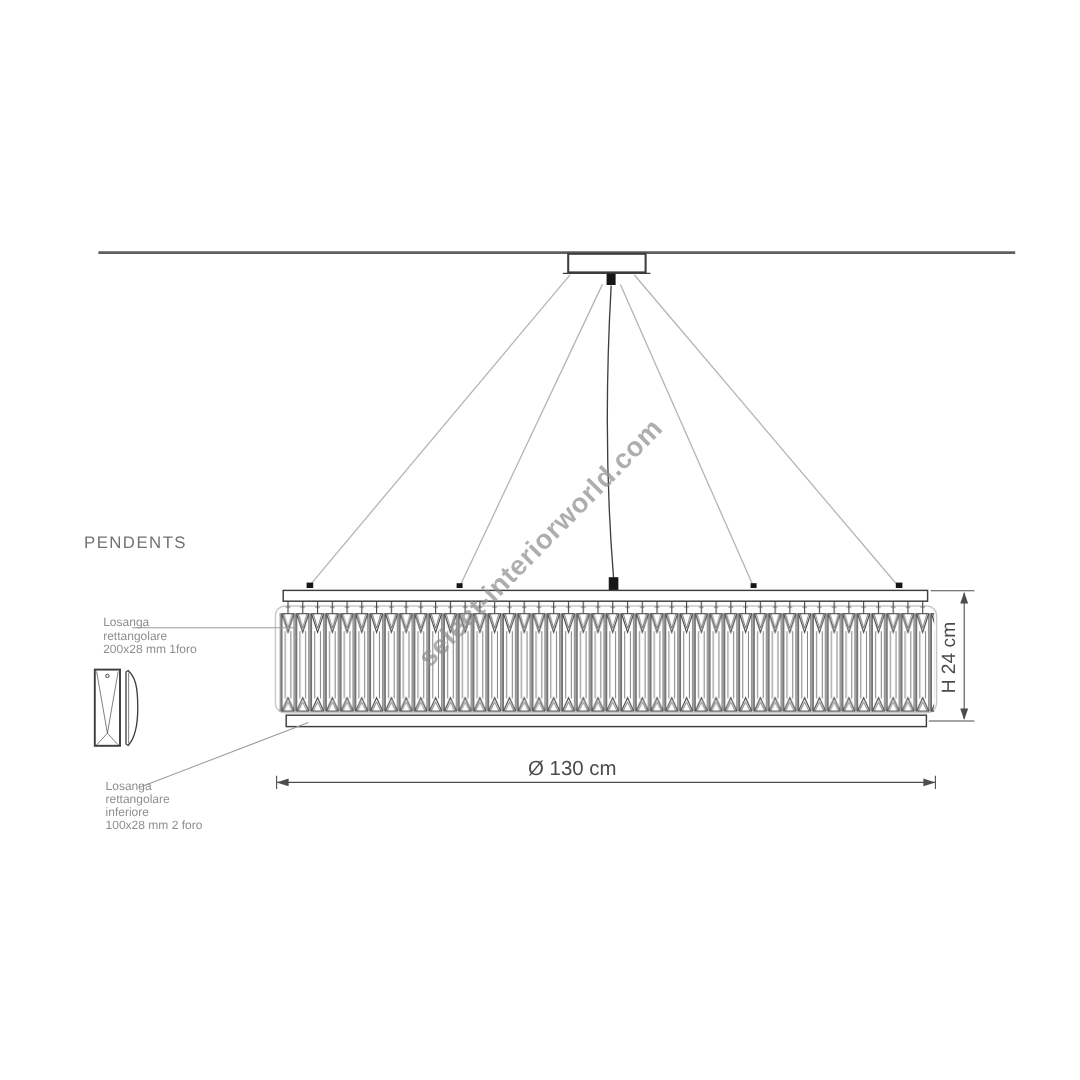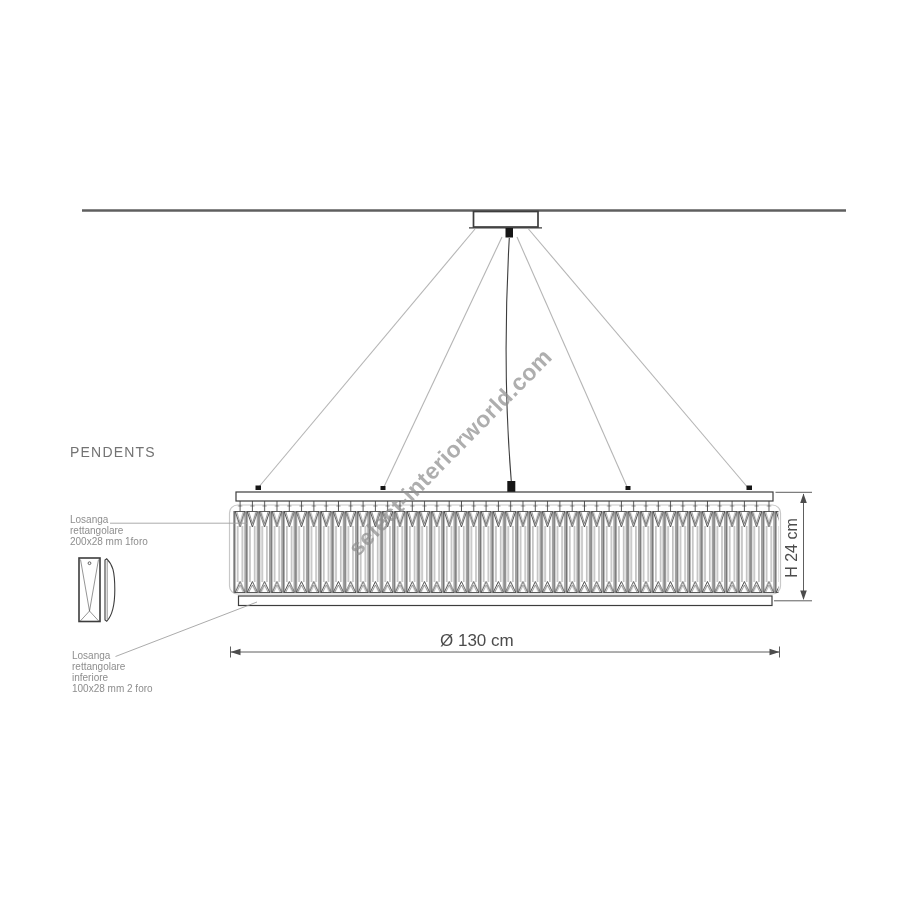--- a/index.html
+++ b/index.html
@@ -22,21 +22,21 @@
   .wire{stroke:var(--wire);stroke-width:1.1;fill:none;}
   .dimln{stroke:var(--dim);stroke-width:0.9;fill:none;}
   .dimfill{fill:var(--dim);stroke:none;}
   .leader{stroke:var(--leader);stroke-width:0.85;fill:none;}
   .blackfill{fill:#161616;stroke:none;}
   .overlay{position:absolute;}
   .title-text{
     left:70px;top:444px;font-size:14px;letter-spacing:1.2px;color:var(--title);
   }
   .part-label{color:var(--label);font-size:10px;}
-  .part-label div{line-height:10.8px;white-space:nowrap;}
+  .part-label div{line-height:10.8px;white-space:nowrap;margin-left:16px;}
   .label-upper{left:70px;top:515px;}
   .label-lower{left:72px;top:650px;}
   .label-lower div{line-height:11px;}
   .dim-text{color:var(--dim);}
   .dia-text{left:440px;top:631px;width:130px;text-align:left;font-size:17px;}
   .h-text{
     left:742px;top:539px;width:100px;height:18px;text-align:center;font-size:16px;
     transform:rotate(-90deg);transform-origin:center;
   }
   .watermark{

